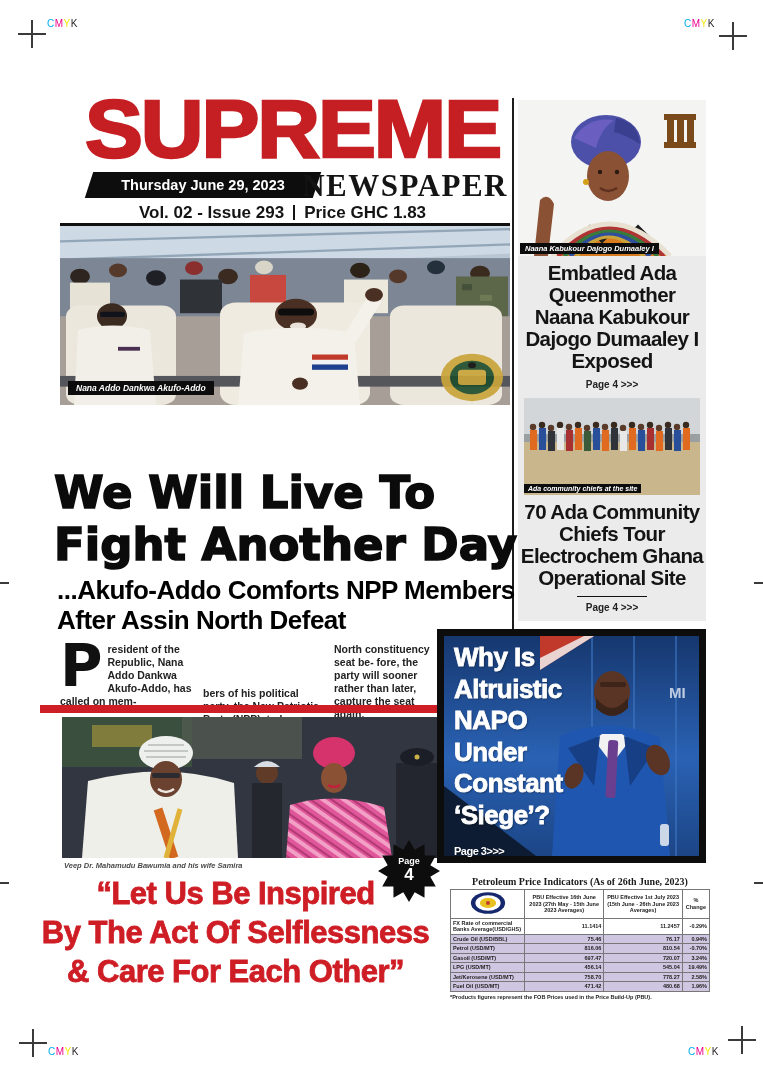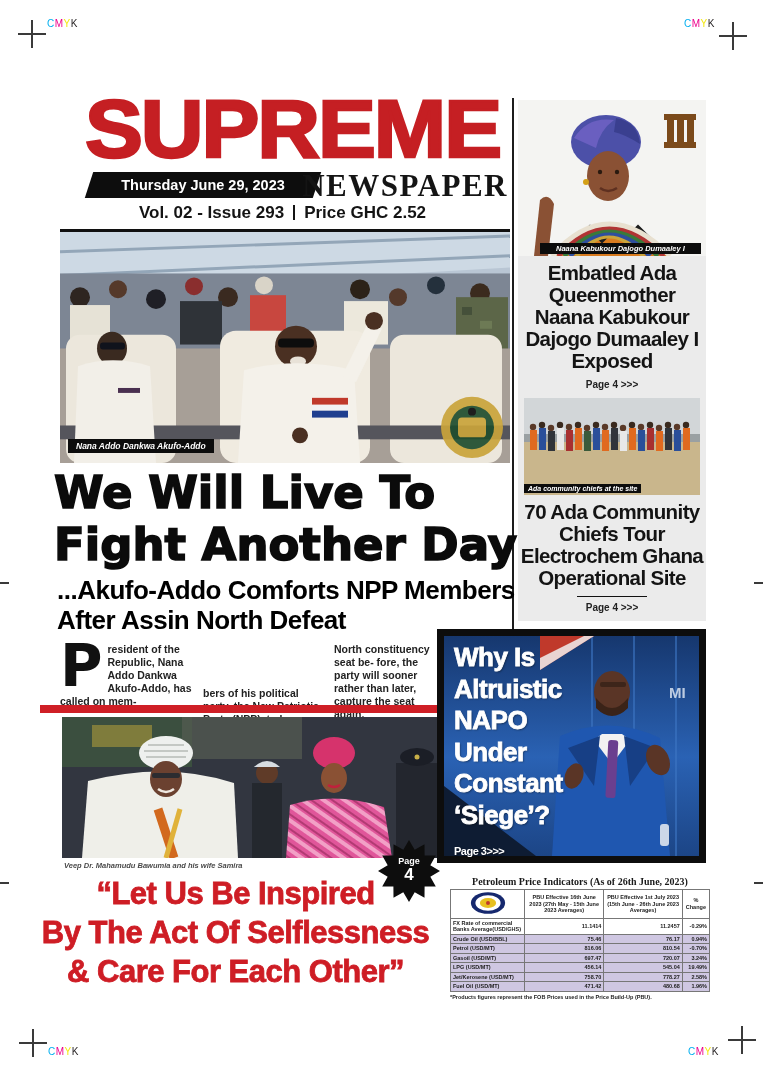--- a/index.html
+++ b/index.html
@@ -25,21 +25,21 @@
   .vol-line { left:55px; top:203px; width:455px; text-align:center; font-size:17px; font-weight:700; color:#141414; }
   .vol-div { display:inline-block; width:2px; height:15px; background:#141414; margin:0 9px -2px 9px; }
 
   .divider-v { left:512px; top:98px; width:2px; height:534px; background:#1c1c1c; }
 
   
   .photo { position:absolute; overflow:hidden; }
   .photo svg { display:block; width:100%; height:100%; }
   .capbar { position:absolute; background:#0c0c0c; color:#fff; font-size:8.5px; font-style:italic; font-weight:700; padding:2px 8px; white-space:nowrap; }
 
-  .main-photo { left:60px; top:229px; width:450px; height:234px; border-top:3px solid #101010; }
+  .main-photo { left:60px; top:223px; width:450px; height:182px; border-top:3px solid #101010; }
   .main-cap { left:8px; bottom:10px; }
 
   
   .headline { left:54px; top:467px; width:470px; font-weight:700; color:#0b0b0b; font-family:"DejaVu Sans", sans-serif;
               font-size:45px; line-height:52px; letter-spacing:0; -webkit-text-stroke:1.6px #0b0b0b; }
   .subhead { left:57px; top:575px; width:470px; font-size:26px; line-height:30px; font-weight:700; color:#000; letter-spacing:-0.5px; }
 
   .bodycol { position:absolute; top:643px; font-size:10.5px; line-height:13px; font-weight:700; color:#222; text-align:left; }
   .col1 { left:60px; width:132px; }
   .col2 { left:203px; width:124px;margin-top:44px; }
@@ -59,21 +59,21 @@
   .star-txt .t2 { display:block; font-size:17px; line-height:17px; }
 
   .quote { left:28px; top:874px; width:415px; text-align:center; color:#ce1d25; font-weight:700;
            -webkit-text-stroke:0.8px #ce1d25; }
   .quote .q { font-size:31px; line-height:39px; letter-spacing:-0.5px; }
   .quote .kick { font-size:20px; line-height:26px; margin-top:7px; letter-spacing:-0.3px; }
 
   
   .story1 { left:518px; top:100px; width:188px; }
   .story1 .photo { position:relative; width:188px; height:156px; }
-  .s1-cap { left:2px; bottom:2px; font-size:7.5px; padding:1px 16px;margin-left:20px; }
+  .s1-cap { left:2px; bottom:2px; font-size:7.5px; padding:1px 5px; }
   .side-headline { background:#ebebeb; text-align:center; font-size:20.5px; line-height:22px; font-weight:700; color:#141414; padding:6px 2px 4px 2px; letter-spacing:-0.6px; }
   .page-ref { text-align:center; font-size:10px; font-weight:700; color:#222; padding:3px 0 6px 0; background:#ebebeb; }
   .mini-rule { width:70px; border-top:1.5px solid #111; margin:3px auto 2px auto; }
 
   .story2 { left:518px; top:392px; width:188px; background:#ebebeb; padding:6px 0 2px 0; }
   .story2 .photo { position:relative; width:176px; height:97px; margin:0 auto; }
   .s2-cap { left:0px; bottom:2px; font-size:7px; padding:1px 4px; }
 
   .napo { left:437px; top:629px; width:269px; height:234px; border:7px solid #0d0d0d; background:#16376e; }
   .napo .photo { position:absolute; inset:0; }
@@ -110,21 +110,21 @@
 <div class="tick" style="right:0; top:882px;"></div>
 
 <div class="abs masthead">
   <div class="mast-banner">
       <span>Thursday June 29, 2023</span>
     </div>
   <div class="mast-sub">NEWSPAPER</div>
   <div class="mast-title">SUPREME</div>
 </div>
 <div class="abs vol-line">
-  <span>Vol. 02  -  Issue 293</span><span class="vol-div"></span><span>Price GHC 2.52</span>
+  <span>Vol. 02  -  Issue 293</span><span class="vol-div"></span><span>Price GHC 1.83</span>
 </div>
 
 <div class="abs divider-v"></div>
 
 <div class="photo main-photo">
   <svg viewBox="0 0 450 234" preserveAspectRatio="none">
     <rect width="450" height="234" fill="#b9c6d4"></rect>
     <path d="M0,0 L450,0 L450,36 L0,62 Z" fill="#cdd9e4"></path>
     <path d="M0,20 L450,4" stroke="#93a6b8" stroke-width="3"></path>
     <path d="M0,44 L450,24" stroke="#93a6b8" stroke-width="3"></path>

